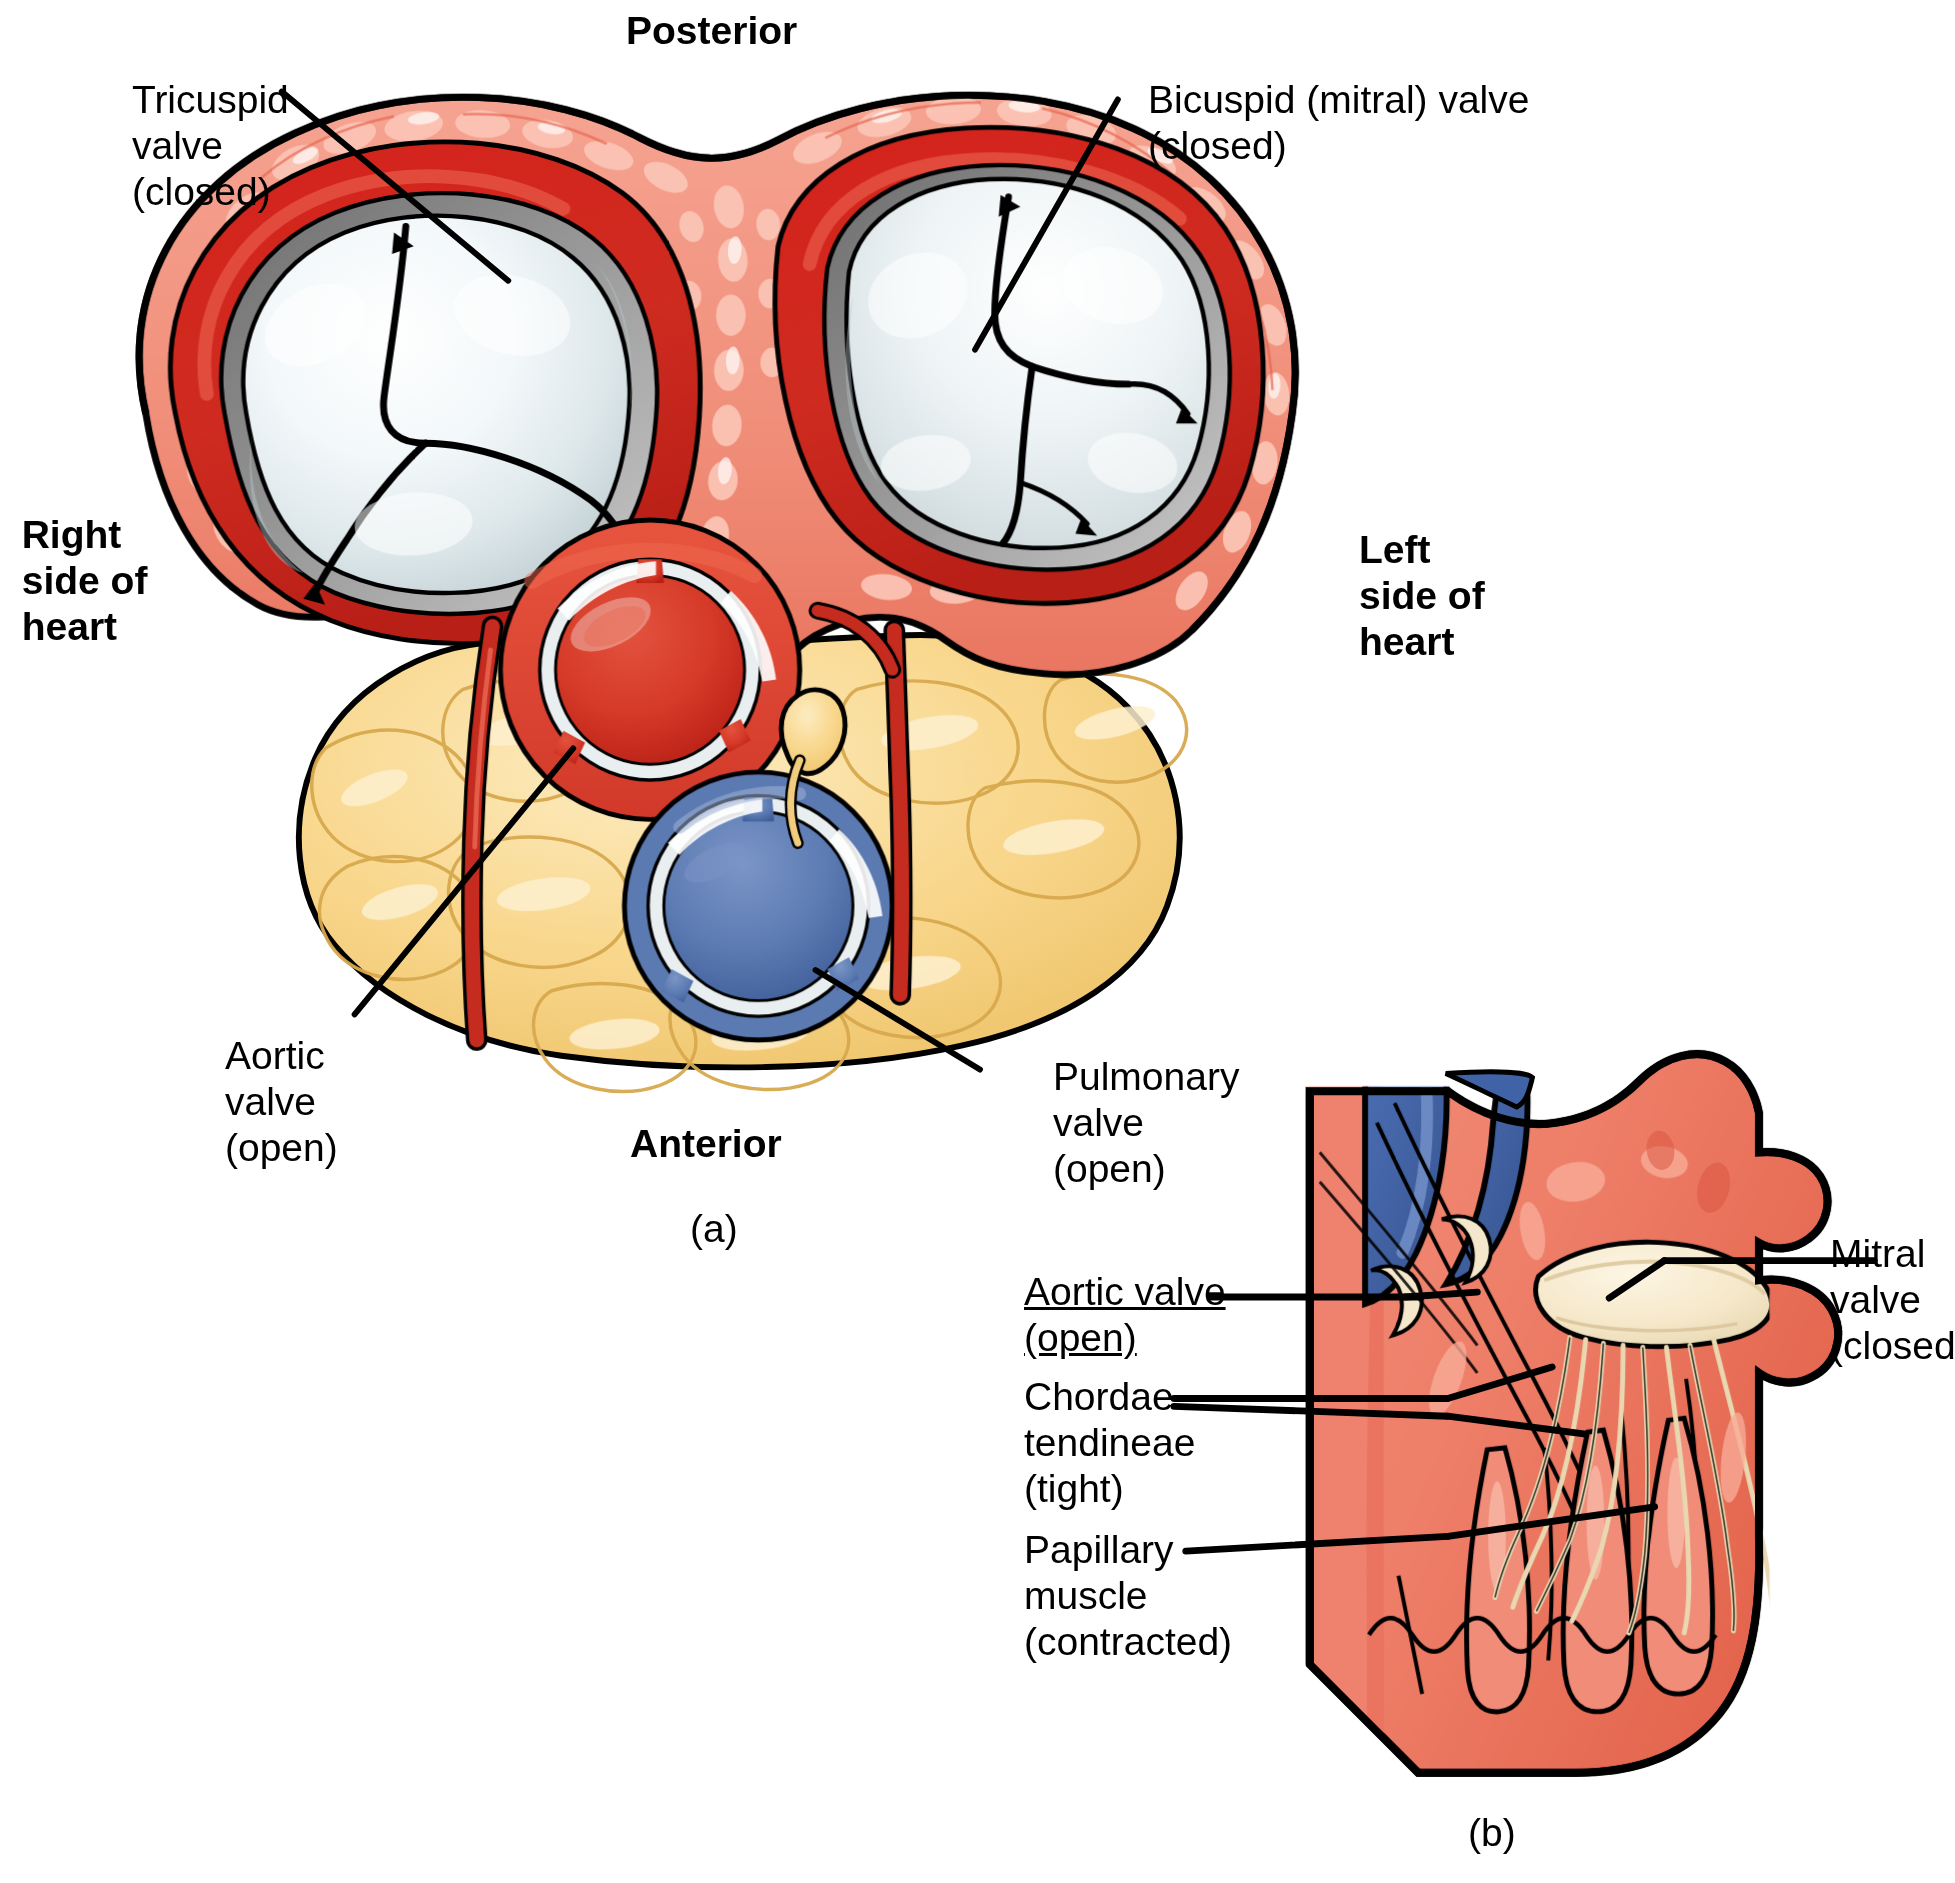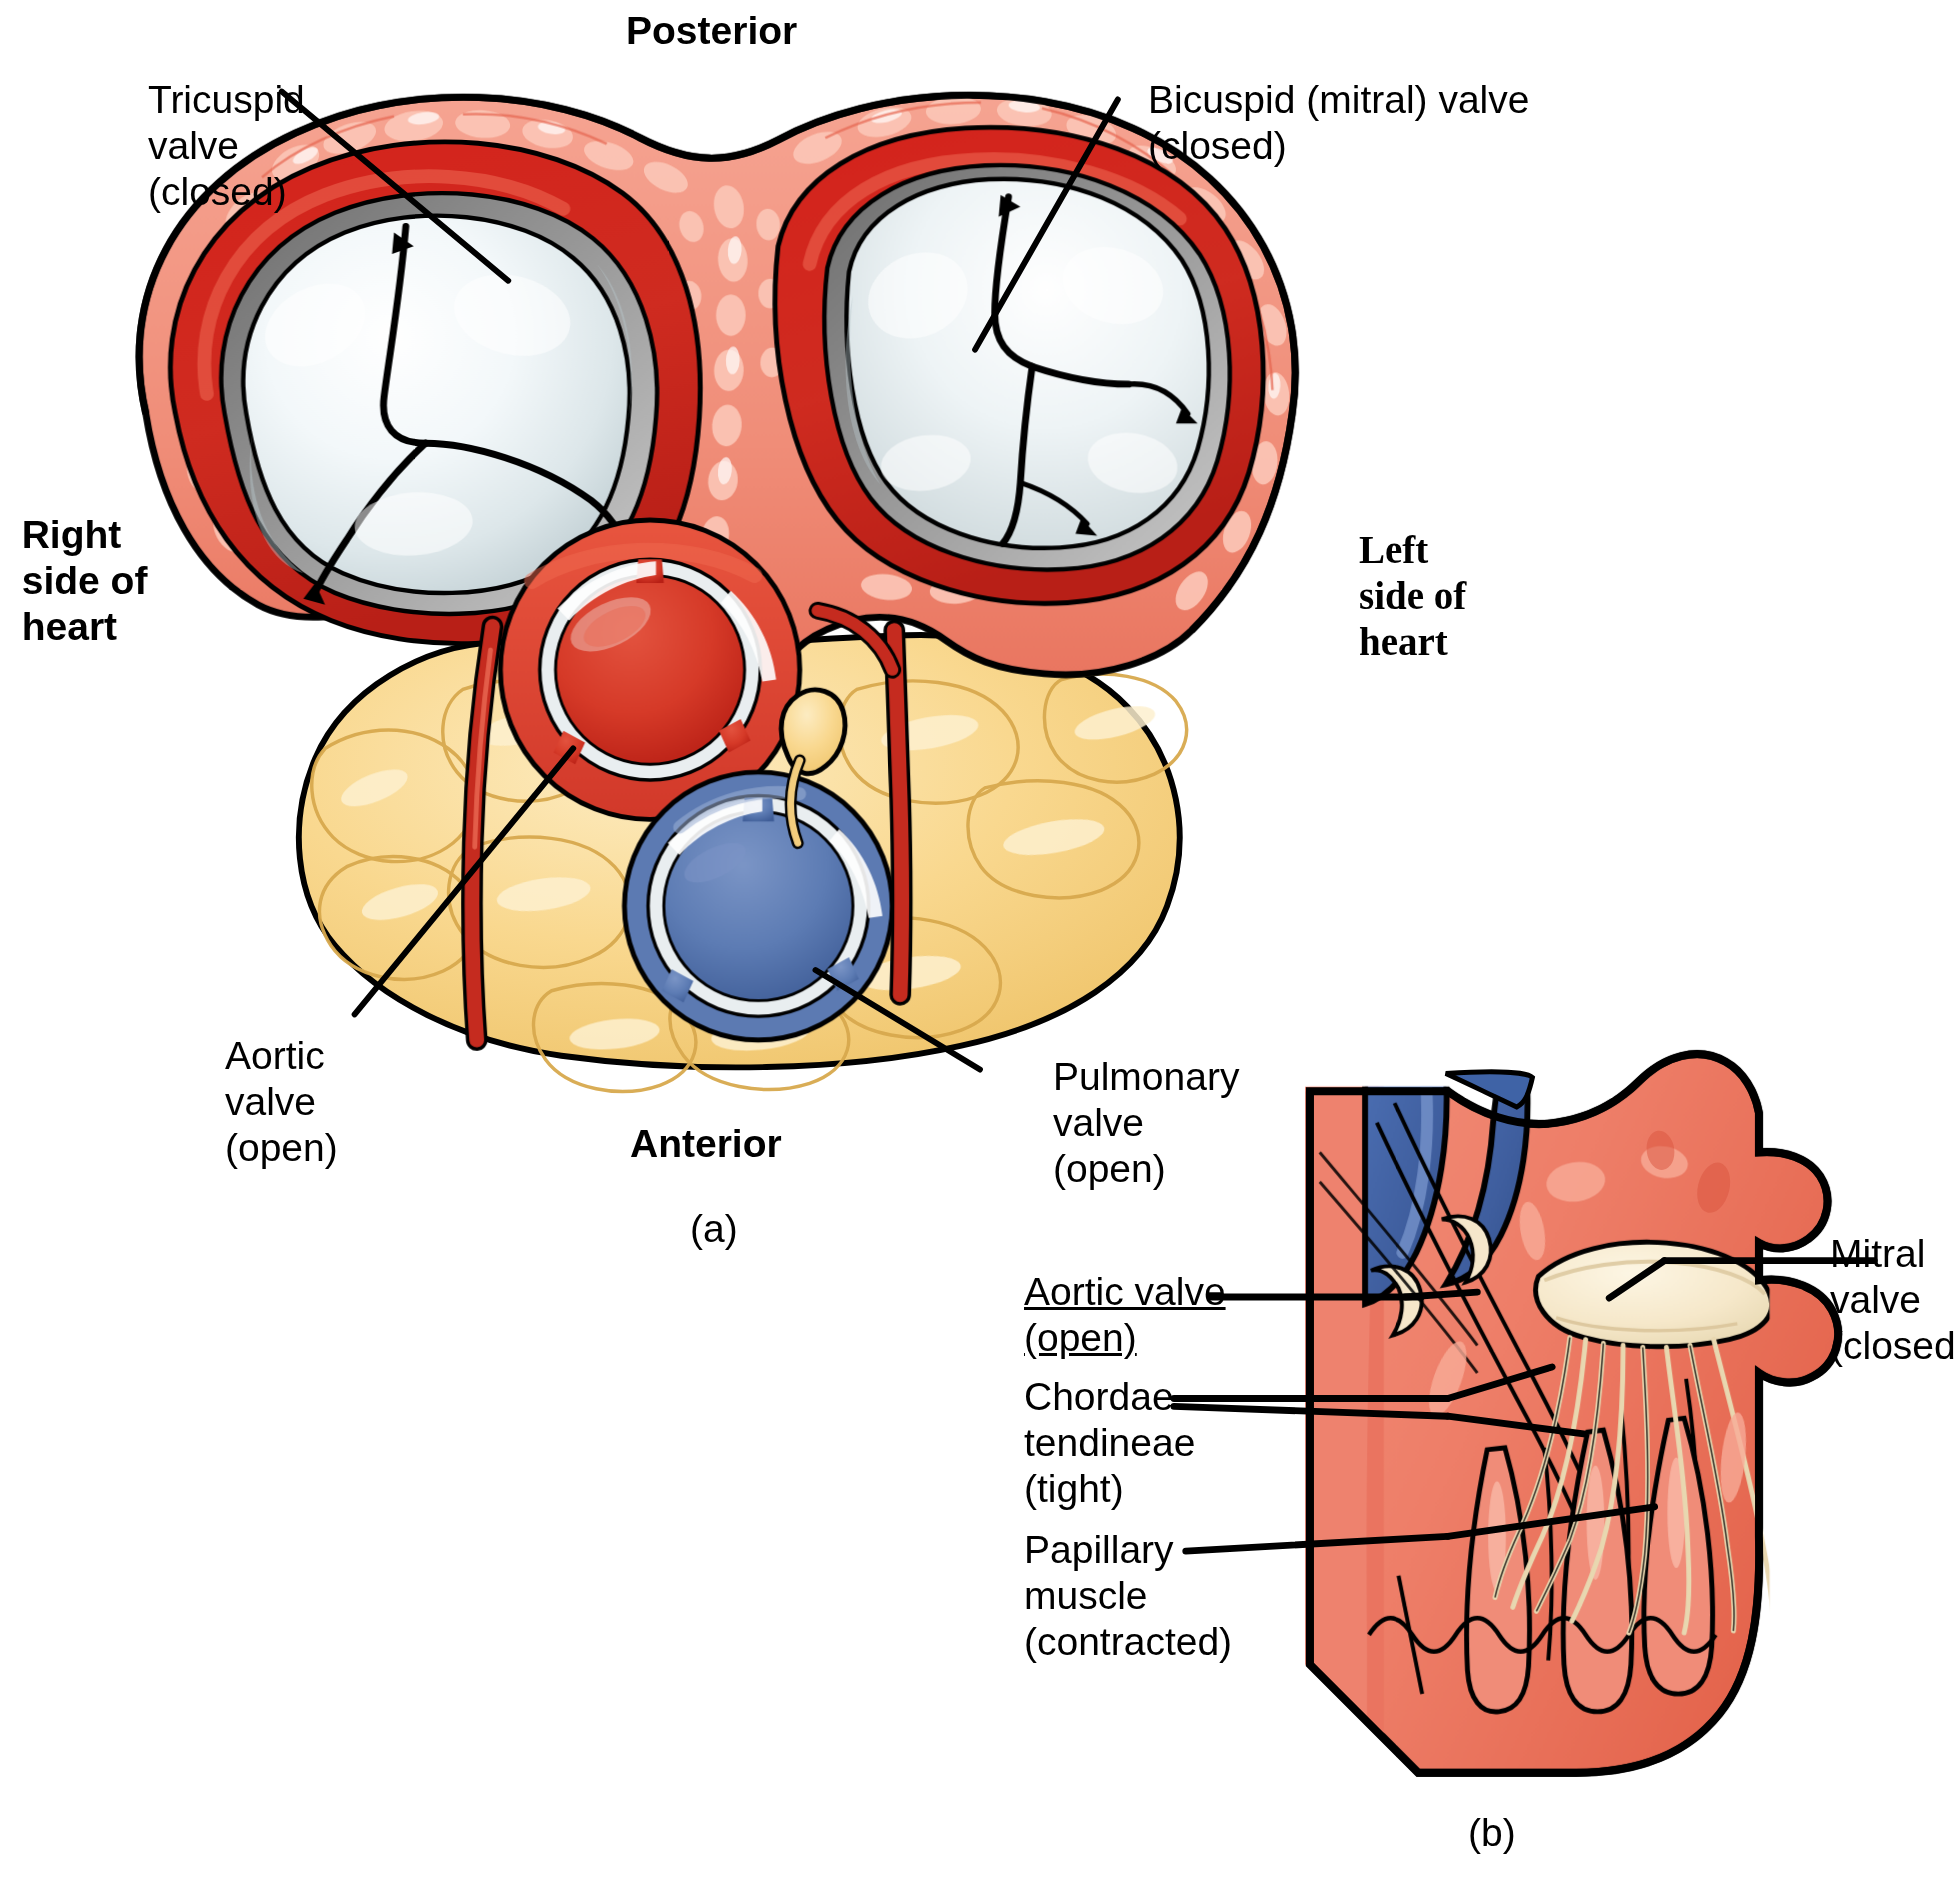--- a/index.html
+++ b/index.html
@@ -574,25 +574,25 @@
     <line x1="1690" y1="1280" x2="1903" y2="1280" stroke-width="7"></line>
     <line x1="1690" y1="1280" x2="1634" y2="1318" stroke-width="7"></line>
   </g>
 </svg>
 
 <div class="lbl bold" style="left:626px;top:7.9px;">Posterior</div>
 <div class="lbl bold" style="left:630px;top:1121px;">Anterior</div>
 <div class="lbl bold" style="left:21.7px;top:512px;">Right
 side of
 heart</div>
-<div class="lbl bold" style="left:1359px;top:527px;font-family:Liberation Serif, serif;">Left
+<div class="lbl bold" style="left:1359px;top:527px;">Left
 side of
 heart</div>
 
-<div class="lbl" style="left:148px;top:77px;">Tricuspid
+<div class="lbl" style="left:132px;top:77px;">Tricuspid
 valve
 (closed)</div>
 <div class="lbl" style="left:1148px;top:77px;">Bicuspid (mitral) valve
 (closed)</div>
 <div class="lbl" style="left:225px;top:985px;margin-top:48px;">Aortic
 valve
 (open)</div>
 <div class="lbl" style="left:1005px;top:1054px;margin-left:48px;">Pulmonary
 valve
 (open)</div>

